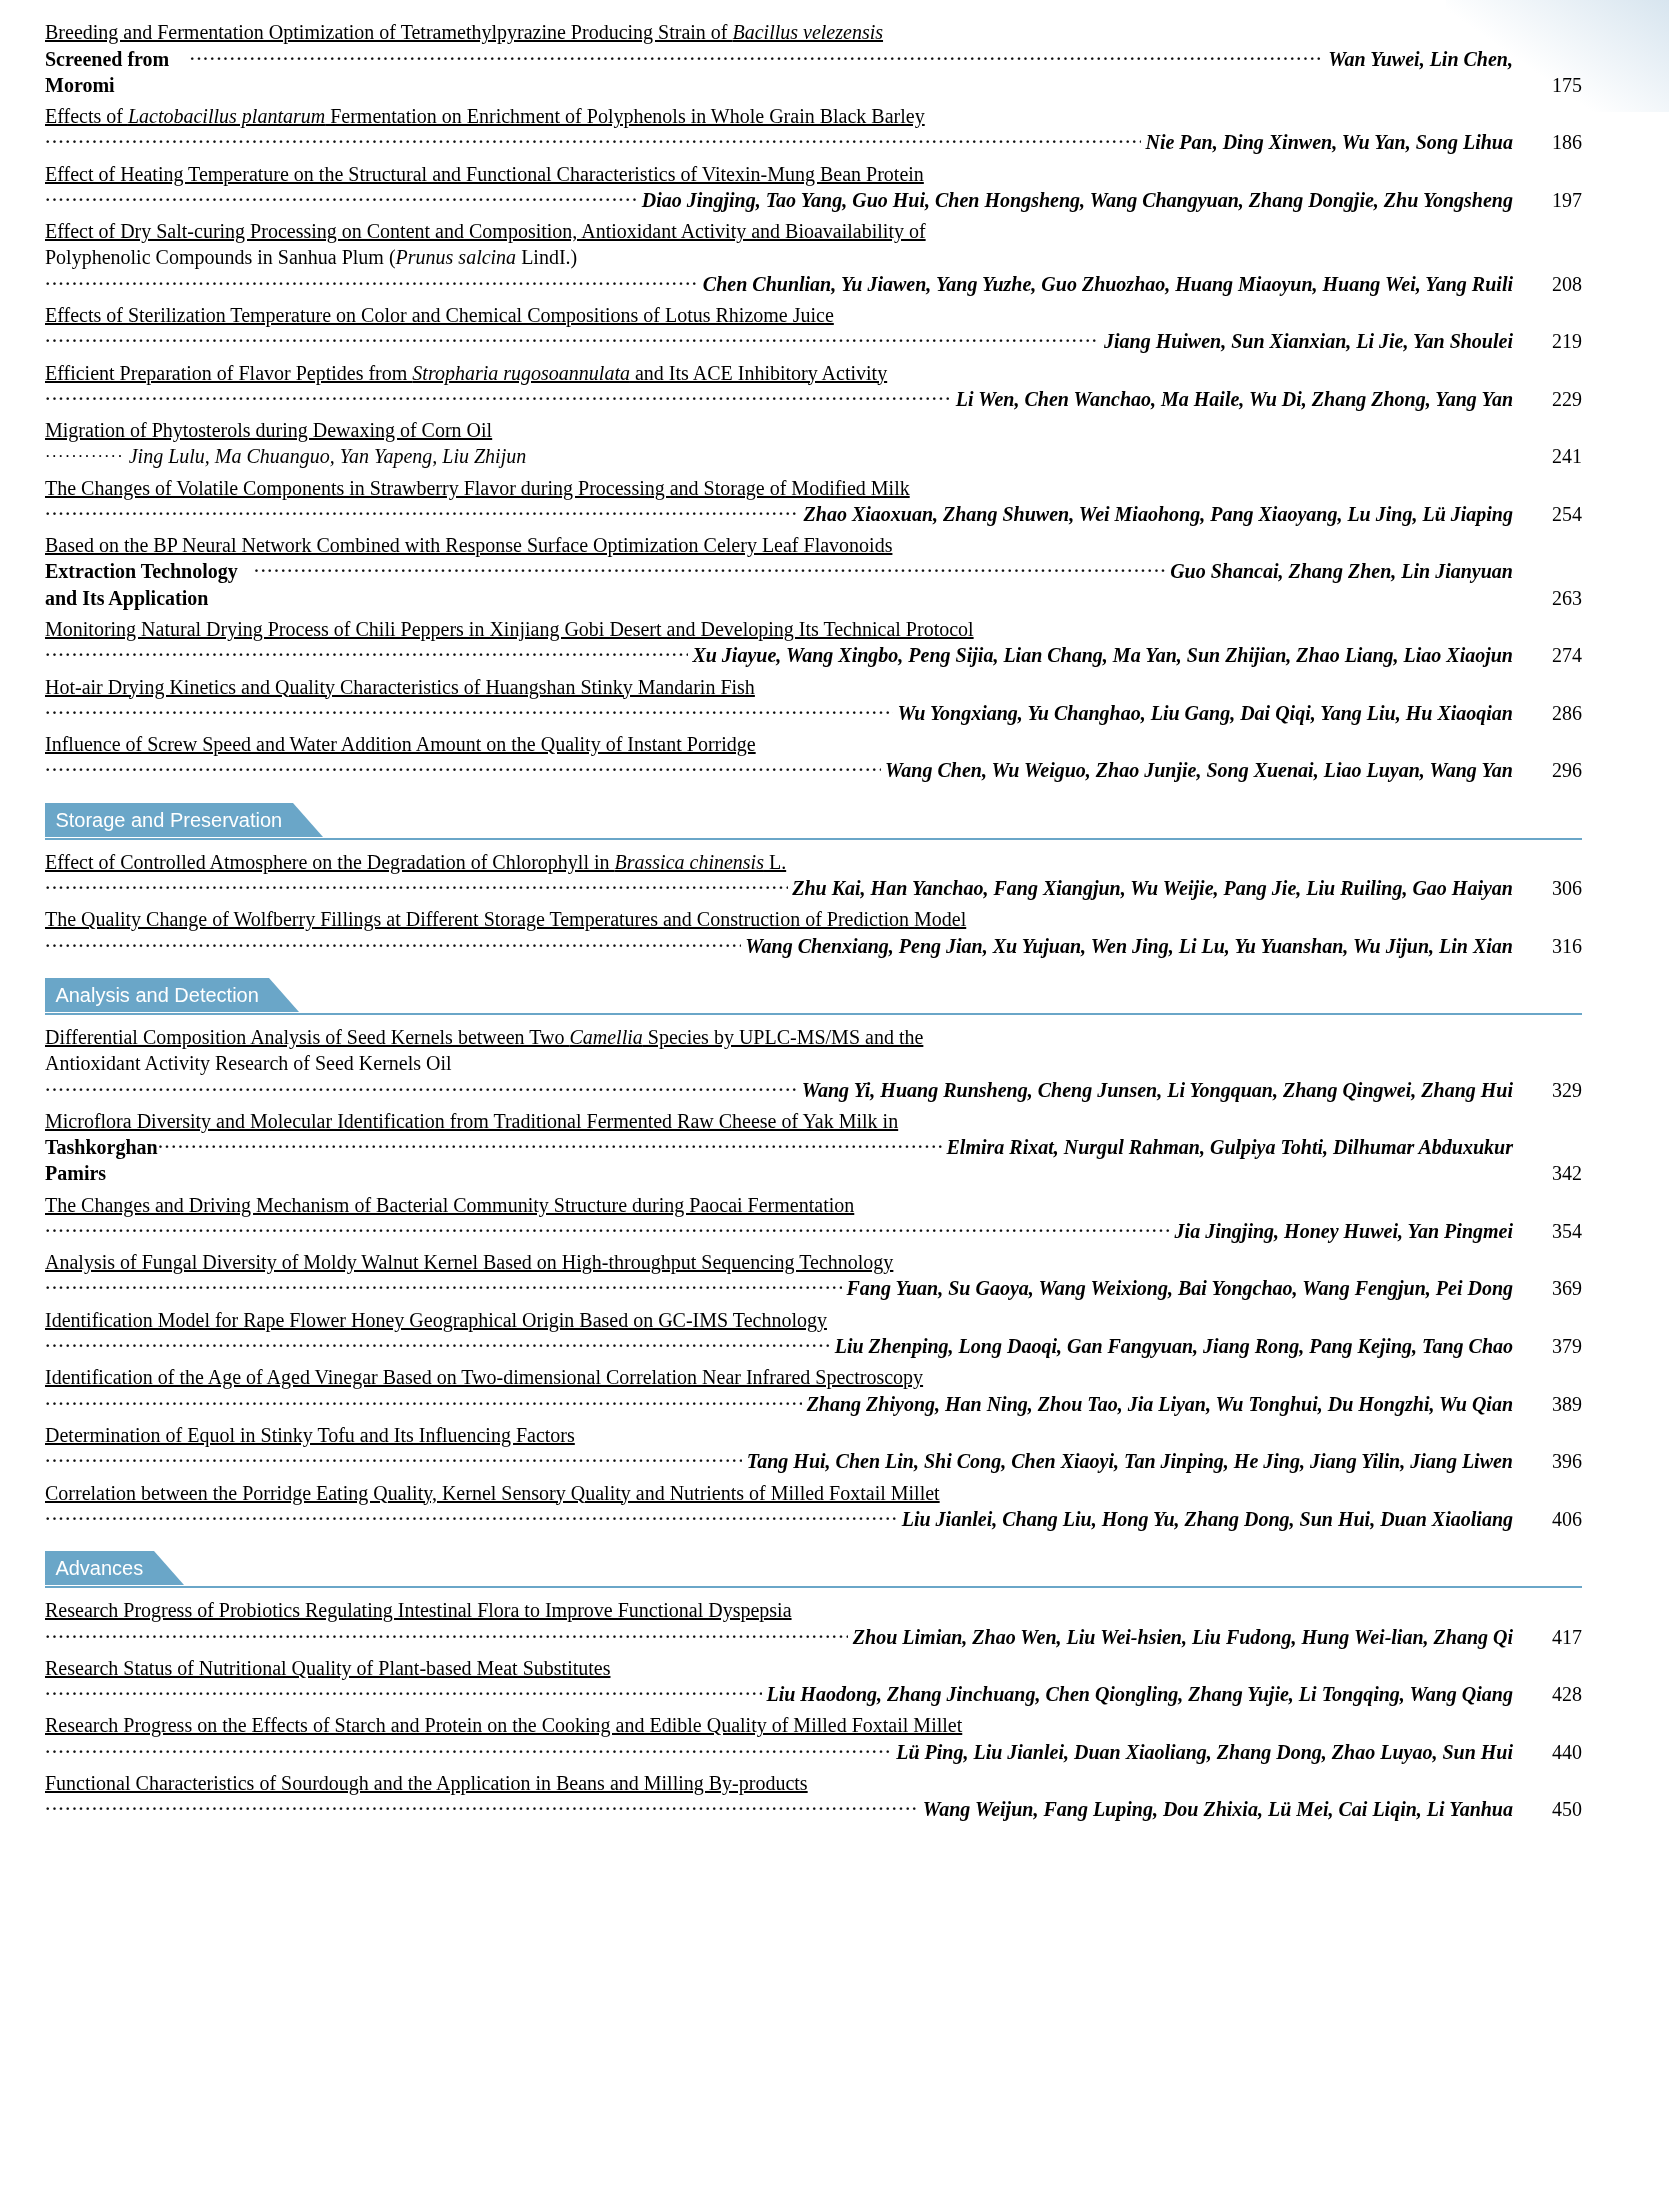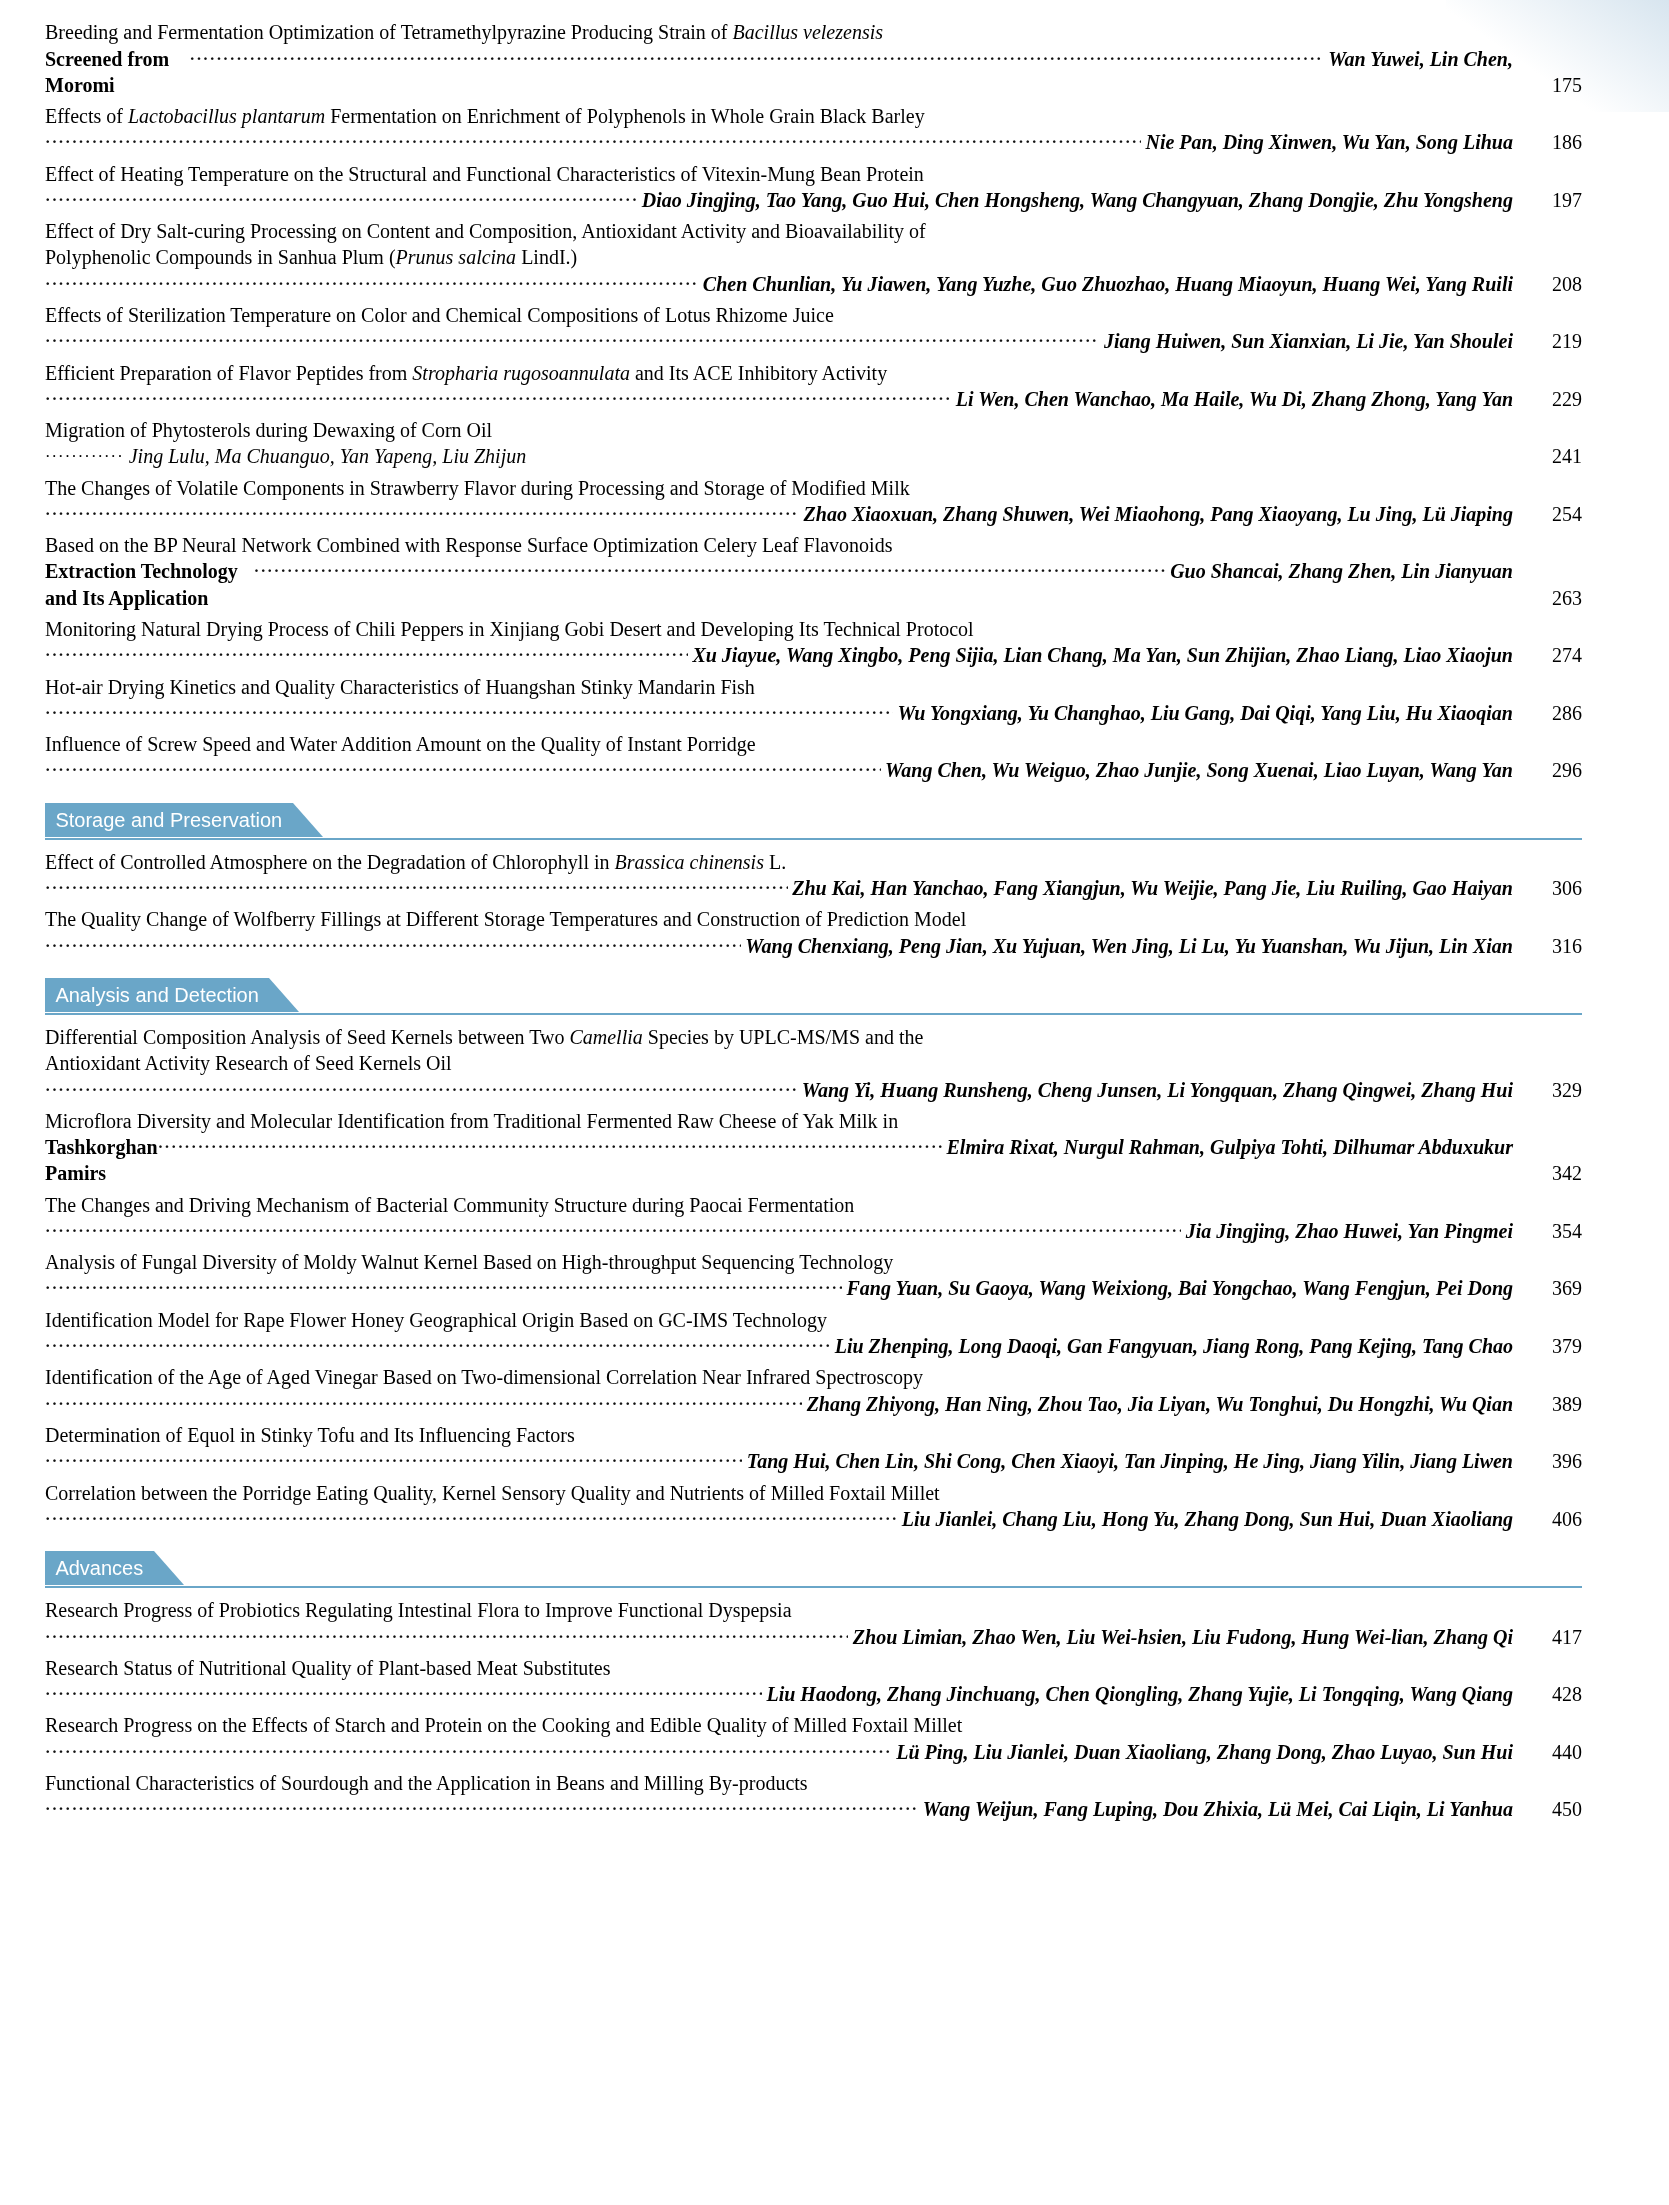--- a/index.html
+++ b/index.html
@@ -36,20 +36,21 @@
   .entry {
     position: relative;
     margin: 0 0 5.2px 0;
     padding-right: 69px;
     font-size: 20px;
     line-height: 1.31;
   }
   .entry .title {
     display: block;
     text-align: left;
+    text-decoration: underline;
   }
   .entry .leader {
     color: #000;
     letter-spacing: 1.1px;
     font-size: 16.4px;
     vertical-align: 1.5px;
   }
   .entry .authors {
     font-style: italic;
   }
@@ -253,21 +254,21 @@
           <span>Tashkorghan Pamirs&nbsp;</span>
           <span class="dots">················································································································································································································································</span>
           <span class="names">Elmira Rixat, Nurgul Rahman, Gulpiya Tohti, Dilhumar Abduxukur</span>
         </div>
         <span class="page-num">342</span>
       </div>
       <div class="entry">
         <span class="title"><span>The Changes and Driving Mechanism of Bacterial Community Structure during Paocai Fermentation</span></span>
         <div class="fillline">
           <span class="dots">················································································································································································································································</span>
-          <span class="names">Jia Jingjing, Zhao Huwei, Yan Pingmei</span>
+          <span class="names">Jia Jingjing, Honey Huwei, Yan Pingmei</span>
         </div>
         <span class="page-num">354</span>
       </div>
       <div class="entry">
         <span class="title"><span>Analysis of Fungal Diversity of Moldy Walnut Kernel Based on High-throughput Sequencing Technology</span></span>
         <div class="fillline">
           <span class="dots">················································································································································································································································</span>
           <span class="names">Fang Yuan, Su Gaoya, Wang Weixiong, Bai Yongchao, Wang Fengjun,  Pei Dong</span>
         </div>
         <span class="page-num">369</span>

